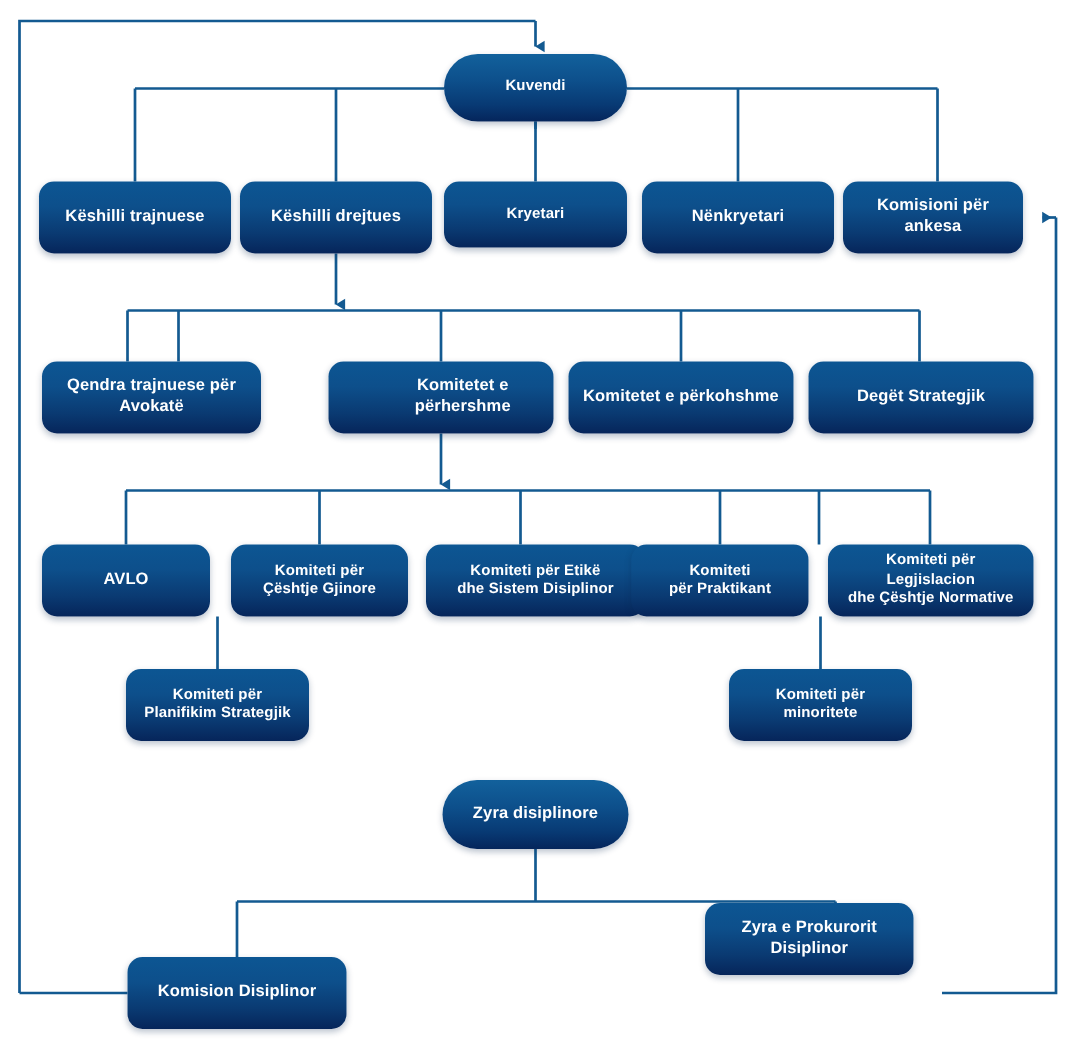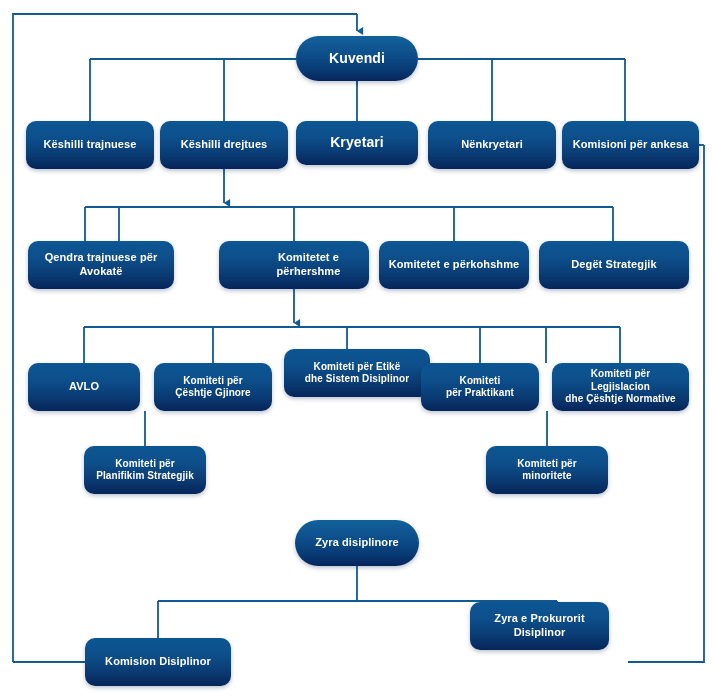--- a/index.html
+++ b/index.html
@@ -44,21 +44,21 @@
   .node.pill {
     border-radius: 28px;
     background: linear-gradient(180deg, #12619c 0%, #0d4f8b 40%, #083a74 75%, #05255b 100%);
   }
   .node .label {
     display: block;
     width: 100%;
   }
   .size-sm { font-size: 10px; }
   .size-md { font-size: 11px; }
-  .size-lg { font-size: 14px; }
+  .size-lg { font-size: 10px; }
 </style>
 </head>
 <body>
 
 <div id="chart-root">
 
   <svg class="connectors" viewBox="0 0 712 699">
     <defs>
       <marker id="arrow-down" markerWidth="9" markerHeight="9" refX="4.5" refY="7.6" orient="auto" markerUnits="userSpaceOnUse">
         <path d="M0.6,1.5 L4.5,7.8 L8.4,1.5 Z" fill="#135a91"></path>
@@ -124,42 +124,42 @@
       </div>
       <div class="node size-md" style="left: 160px; top: 121px; width: 128px; height: 48px;">
         <span class="label">Këshilli drejtues</span>
       </div>
       <div class="node size-lg" style="left: 296px; top: 121px; width: 122px; height: 44px;">
         <span class="label">Kryetari</span>
       </div>
       <div class="node size-md" style="left: 428px; top: 121px; width: 128px; height: 48px;">
         <span class="label">Nënkryetari</span>
       </div>
-      <div class="node size-md" style="left: 562px; top: 121px; width: 137px; height: 48px;">
+      <div class="node size-md" style="left: 562px; top: 121px; width: 120px; height: 48px;">
         <span class="label">Komisioni për ankesa</span>
       </div>
       <div class="node size-md" style="left: 28px; top: 241px; width: 146px; height: 48px;">
         <span class="label">Qendra trajnuese për Avokatë</span>
       </div>
       <div class="node size-md" style="left: 219px; top: 241px; width: 150px; height: 48px; padding-left: 37px;">
         <span class="label">Komitetet e përhershme</span>
       </div>
       <div class="node size-md" style="left: 379px; top: 241px; width: 150px; height: 48px;">
         <span class="label">Komitetet e përkohshme</span>
       </div>
       <div class="node size-md" style="left: 539px; top: 241px; width: 150px; height: 48px;">
         <span class="label">Degët Strategjik</span>
       </div>
       <div class="node size-md" style="left: 28px; top: 363px; width: 112px; height: 48px;">
         <span class="label">AVLO</span>
       </div>
       <div class="node size-sm" style="left: 154px; top: 363px; width: 118px; height: 48px;">
         <span class="label">Komiteti për<br>Çështje Gjinore</span>
       </div>
-      <div class="node size-sm" style="left: 284px; top: 349px; width: 146px; height: 48px;">
+      <div class="node size-sm" style="left: 284px; top: 363px; width: 146px; height: 48px;">
         <span class="label">Komiteti për Etikë<br>dhe Sistem Disiplinor</span>
       </div>
       <div class="node size-sm" style="left: 421px; top: 363px; width: 118px; height: 48px;">
         <span class="label">Komiteti<br>për Praktikant</span>
       </div>
       <div class="node size-sm" style="left: 552px; top: 363px; width: 137px; height: 48px;">
         <span class="label">Komiteti për Legjislacion<br>dhe Çështje Normative</span>
       </div>
       <div class="node size-sm" style="left: 84px; top: 446px; width: 122px; height: 48px;">
         <span class="label">Komiteti për<br>Planifikim Strategjik</span>

